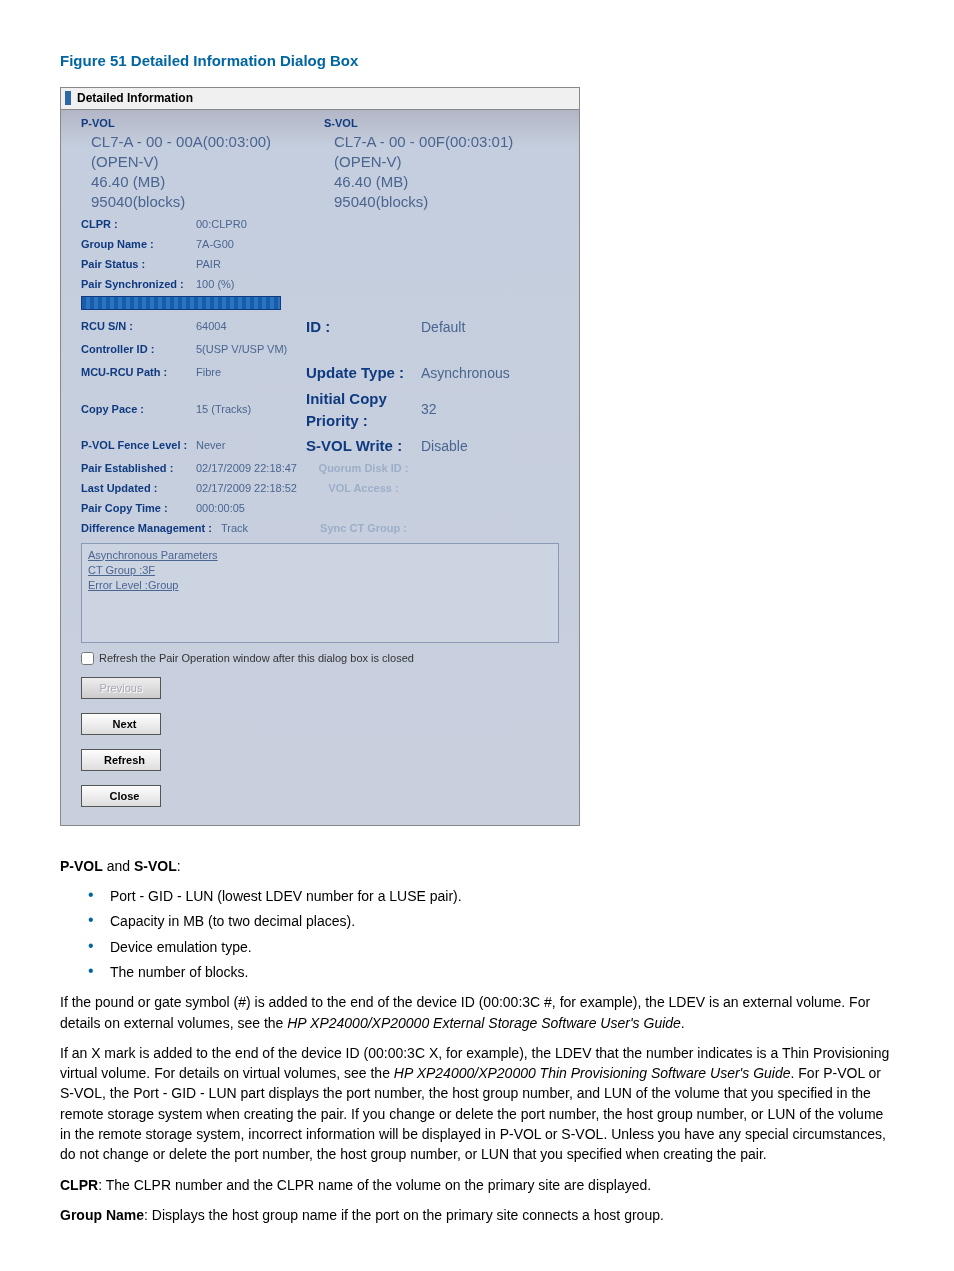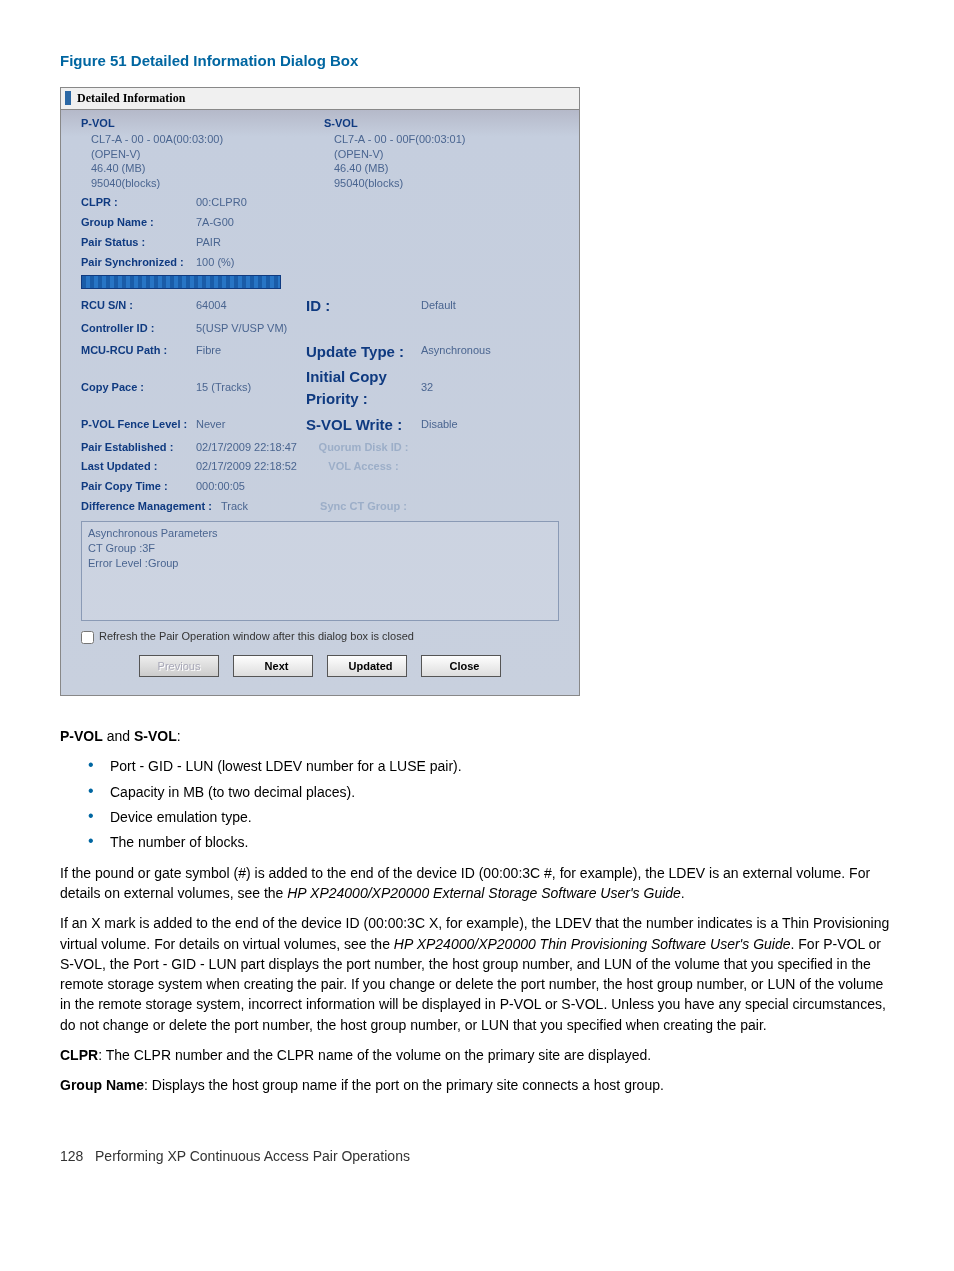--- a/index.html
+++ b/index.html
@@ -36,41 +36,40 @@
   .title-marker {
     width: 6px;
     height: 14px;
     background: #2b68a5;
     margin-right: 6px;
   }
   .title-text {
     font-weight: bold;
     font-size: 12px;
     color: #000;
-    font-family: Liberation Serif, serif;
   }
   .content-area {
     padding: 6px 20px 0 20px;
     font-size: 11px;
   }
   .vol-row {
     display: flex;
     margin-bottom: 4px;
   }
   .vol-col {
     width: 50%;
   }
   .vol-label {
     color: #0f3a80;
     font-weight: bold;
     font-size: 11px;
   }
   .vol-sub {
     color: #4a6590;
-    font-size: 11px;
+    font-size: 15px;
     padding-left: 10px;
     line-height: 1.35;
   }
   .info-row {
     display: flex;
     margin-top: 4px;
     align-items: center;
   }
   .label-col {
     width: 115px;
@@ -85,21 +84,21 @@
   }
   .label-col2 {
     width: 115px;
     color: #0f3a80;
     font-weight: bold;
     font-size: 15px;
   }
   .val-col2 {
     width: 90px;
     color: #4a6590;
-    font-size: 11px;
+    font-size: 14px;
   }
   .progress-wrap {
     margin: 4px 0 6px 0;
   }
   .progress-bar {
     height: 14px;
     width: 200px;
     background: repeating-linear-gradient(90deg, #1a5ca8 0 4px, #2875c5 4px 8px);
     border: 1px solid #0f3a80;
   }
@@ -111,34 +110,36 @@
   }
   .async-box {
     border: 1px solid #8a9ab5;
     background: rgba(255,255,255,0.1);
     margin: 6px 0 8px 0;
     padding: 4px 6px 4px 6px;
     height: 100px;
     color: #4a6590;
     font-size: 11px;
     line-height: 1.35;
+    text-decoration: underline;
   }
   .checkbox-row {
     display: flex;
     align-items: center;
     font-size: 11px;
     color: #333;
     margin-top: 2px;
   }
   .checkbox-row input { margin-right: 5px; }
   .button-row {
     display: flex;
     justify-content: center;
     gap: 14px;
     margin-top: 10px;
+    flex-direction: column;
   }
   .dlg-btn {
     width: 80px;
     height: 22px;
     font-size: 11px;
     border: 1px solid #555;
     background: linear-gradient(#fefefe, #ddd);
     cursor: pointer;
   }
   .dlg-btn.disabled {
@@ -283,21 +284,21 @@
     </div>
 
     <div class="checkbox-row">
       <input type="checkbox" style="">
       <span>Refresh the Pair Operation window after this dialog box is closed</span>
     </div>
 
     <div class="button-row">
       <button class="dlg-btn disabled">Previous</button>
       <button class="dlg-btn bold">Next</button>
-      <button class="dlg-btn bold">Updated</button>
+      <button class="dlg-btn bold">Refresh</button>
       <button class="dlg-btn bold">Close</button>
     </div>
   </div>
 </div>
 
 <p class="doc-para">
   <span class="doc-heading-run">P-VOL</span><span> and </span><span class="doc-heading-run">S-VOL</span><span>:</span>
 </p>
 
 <ul class="doc-list">

